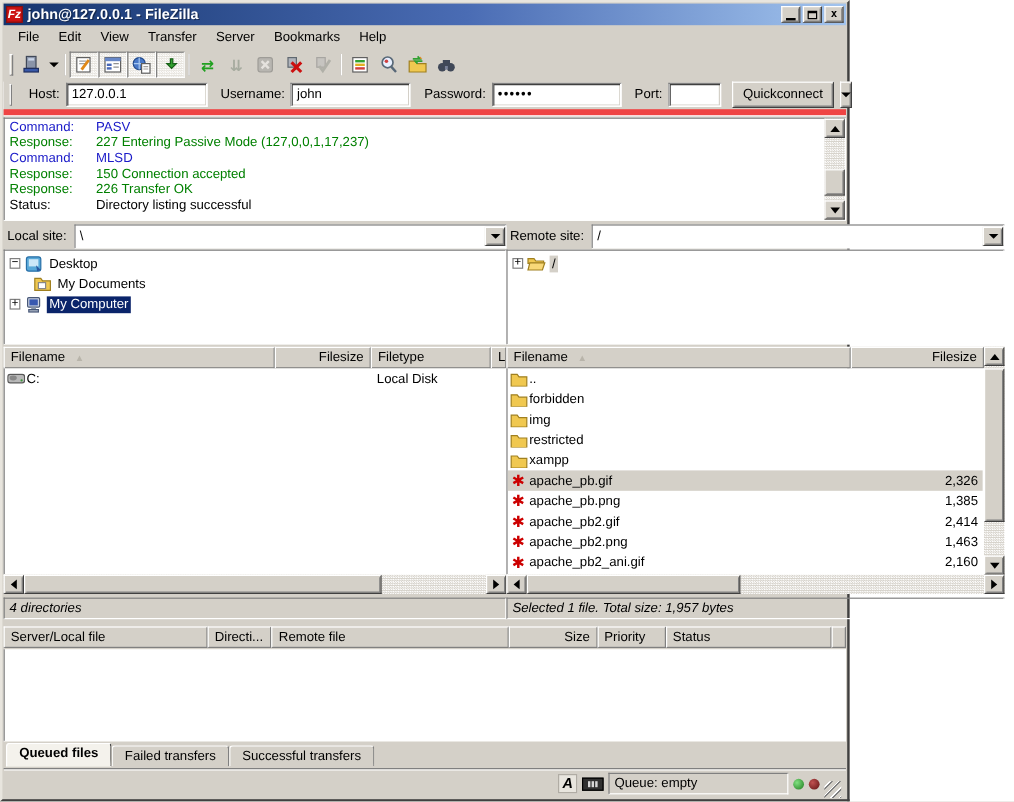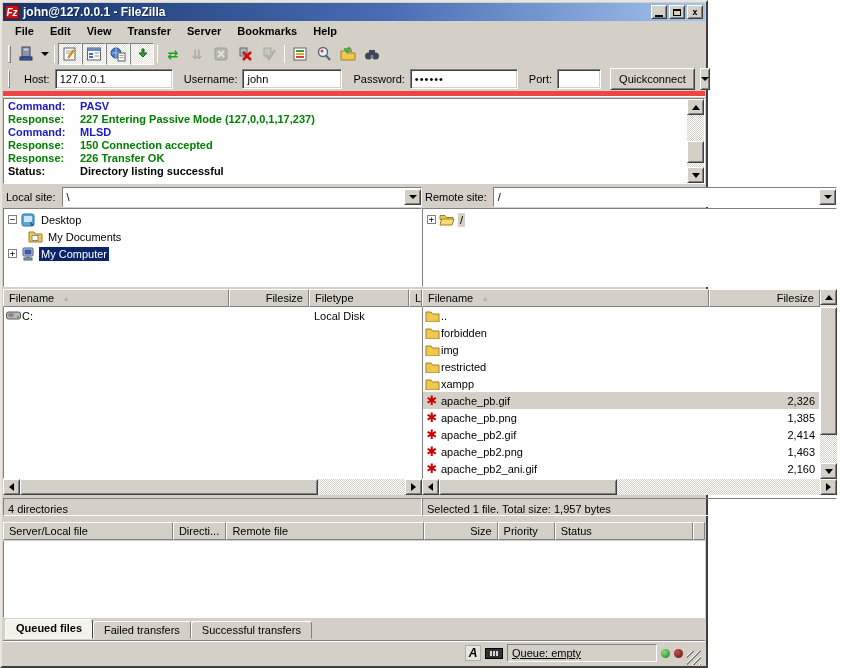--- a/index.html
+++ b/index.html
@@ -17,21 +17,21 @@
   .fzlogo{width:14px;height:14px;background:#cc1111;color:#fff;font-weight:bold;font-style:italic;
     font-size:10px;line-height:14px;text-align:center;margin-right:4px;border:1px solid #801010;}
   .title-text{color:#fff;font-weight:bold;font-size:12px;flex:1;white-space:nowrap;
     text-shadow:1px 1px 0 rgba(0,0,0,.4);}
   .winbtn{width:16px;height:14px;margin-left:2px;display:flex;align-items:center;justify-content:center;
     font-size:9px;font-weight:bold;color:#000;font-family:"DejaVu Sans Mono",monospace;}
   .glyph-min{width:8px;height:2px;background:#000;margin-top:7px;}
   .glyph-max{width:8px;height:7px;border:1px solid #000;border-top:2px solid #000;}
   
   .menubar{height:20px;display:flex;align-items:center;padding-left:4px;border-bottom:1px solid #d4d0c8;}
-  .menu-item{padding:2px 8px;cursor:default;font-weight:bold;}
+  .menu-item{padding:2px 8px;cursor:default;}
   
   .toolbar{height:26px;display:flex;align-items:center;padding-left:2px;}
   .grip{width:3px;height:18px;margin:0 3px;border:1px solid;border-color:#fff #808080 #808080 #fff;}
   .tsep{width:1px;height:18px;background:#808080;border-right:1px solid #fff;margin:0 3px;}
   .tbtn{width:24px;height:22px;display:flex;align-items:center;justify-content:center;background:transparent;}
   .tbtn.pressed{border:1px solid;border-color:#808080 #fff #fff #808080;
     background:conic-gradient(#fff 0 25%,#e4e1da 0 50%,#fff 0 75%,#e4e1da 0) 0 0/2px 2px;}
   .tbtn.disabled{opacity:.4;filter:grayscale(85%);}
   .tbtn svg{display:block;}
   .dd-arrow{width:0;height:0;border-left:4px solid transparent;border-right:4px solid transparent;
@@ -42,21 +42,21 @@
   .quickbar{height:29px;display:flex;align-items:center;gap:5px;padding-left:2px;
     border-bottom:5px solid #ef4444;box-shadow:0 1px 0 #fff;}
   .qlabel{margin-left:6px;}
   .field{height:20px;background:#fff;border:1px solid;border-color:#808080 #fff #fff #808080;
     box-shadow:inset 1px 1px 0 #404040, inset -1px -1px 0 #d4d0c8;
     font-family:"Liberation Sans",sans-serif;font-size:11px;padding:2px 4px;outline:none;}
   .btn{height:22px;padding:0 8px;display:flex;align-items:center;justify-content:center;cursor:default;}
   
   .logwrap{height:86px;margin-top:2px;display:flex;background:#fff;}
   .logview{flex:1;padding:1px 4px;overflow:hidden;}
-  .logrow{display:flex;height:13px;line-height:13px;white-space:nowrap;font-weight:bold;}
+  .logrow{display:flex;height:13px;line-height:13px;white-space:nowrap;}
   .log-label{width:72px;flex:none;}
   .lc{color:#1919c8;}
   .lr{color:#008000;}
   .ls{color:#000;}
   
   .vscroll{width:17px;flex:none;display:flex;flex-direction:column;
     background:conic-gradient(#fff 0 25%,#d4d0c8 0 50%,#fff 0 75%,#d4d0c8 0) 0 0/2px 2px;}
   .hscroll{height:16px;display:flex;
     background:conic-gradient(#fff 0 25%,#d4d0c8 0 50%,#fff 0 75%,#d4d0c8 0) 0 0/2px 2px;}
   .sbtn{width:17px;height:16px;flex:none;display:flex;align-items:center;justify-content:center;}
@@ -94,42 +94,42 @@
     border:1px solid;border-color:#fff #808080 #808080 #fff;box-shadow:inset -1px -1px 0 #d4d0c8;}
   .hcell.num{justify-content:flex-end;}
   .sort-ind{margin-left:8px;color:#b8b4aa;font-size:8px;}
   .listbody{height:172px;background:#fff;overflow:hidden;}
   .listrow{height:17px;display:flex;align-items:center;white-space:nowrap;}
   .listrow.selected{background:#d4d0c8;}
   .fico{width:18px;flex:none;display:flex;align-items:center;justify-content:center;}
   .cell{overflow:hidden;padding-right:4px;}
   .cell.num{text-align:right;}
   .splat{color:#cc0000;font-size:13px;font-weight:bold;line-height:1;}
-  .statusbar-pane{height:18px;margin-top:3px;display:flex;align-items:flex-end;padding:0 4px;
-    border:1px solid;border-color:#808080 #fff #fff #808080;}
+  .statusbar-pane{height:18px;margin-top:3px;display:flex;align-items:center;padding:0 4px;
+    border:1px solid;border-color:#808080 #fff #fff #808080;font-style:italic;}
   
   .queuehead{height:19px;margin-top:5px;display:flex;background:#d4d0c8;}
   .queuebody{flex:1;background:#fff;border:1px solid;border-color:#808080 #fff #fff #808080;
     border-top:none;min-height:40px;}
   .tabs{height:22px;display:flex;align-items:flex-start;padding-left:2px;background:#d4d0c8;}
   .tab{height:18px;margin-top:3px;padding:2px 10px 0 10px;border:1px solid;
     border-color:#fff #808080 #d4d0c8 #fff;border-radius:3px 3px 0 0;background:#d4d0c8;color:#000;}
   .tab.active{height:20px;margin-top:1px;background:#f4f2ec;font-weight:bold;
     border-color:#fff #404040 #f4f2ec #fff;}
   
   .bottombar{height:25px;display:flex;align-items:center;justify-content:flex-end;gap:4px;
     padding:0 4px;border-top:1px solid #808080;box-shadow:inset 0 1px 0 #fff;}
   .mini-ico{height:16px;display:flex;align-items:center;justify-content:center;}
   .type-ind{width:16px;height:16px;font-weight:bold;font-size:12px;border:1px solid #b0aca4;
     background:#e8e5de;display:flex;align-items:center;justify-content:center;font-style:italic;}
   .speed-ico{width:18px;height:11px;background:#303030;border:1px solid #000;display:flex;
     align-items:center;justify-content:center;gap:1px;}
   .speed-ico i{display:block;width:2px;height:5px;background:#d8d8d8;}
   .queue-panel{width:150px;height:18px;display:flex;align-items:center;padding:0 4px;
-    border:1px solid;border-color:#808080 #fff #fff #808080;background:#d4d0c8;text-decoration:underline;}
+    border:1px solid;border-color:#808080 #fff #fff #808080;background:#d4d0c8;}
   .led{width:9px;height:9px;border-radius:50%;flex:none;}
   .led.green{background:radial-gradient(circle at 35% 35%,#80e080,#1d7a1d);}
   .led.red{background:radial-gradient(circle at 35% 35%,#c05050,#5e1212);}
   .sizegrip{width:14px;height:14px;align-self:flex-end;
     background:repeating-linear-gradient(135deg,transparent 0 3px,#fff 3px 4px,#808080 4px 5px);}
 </style>
 </head>
 <body>
 
 <div class="win">

